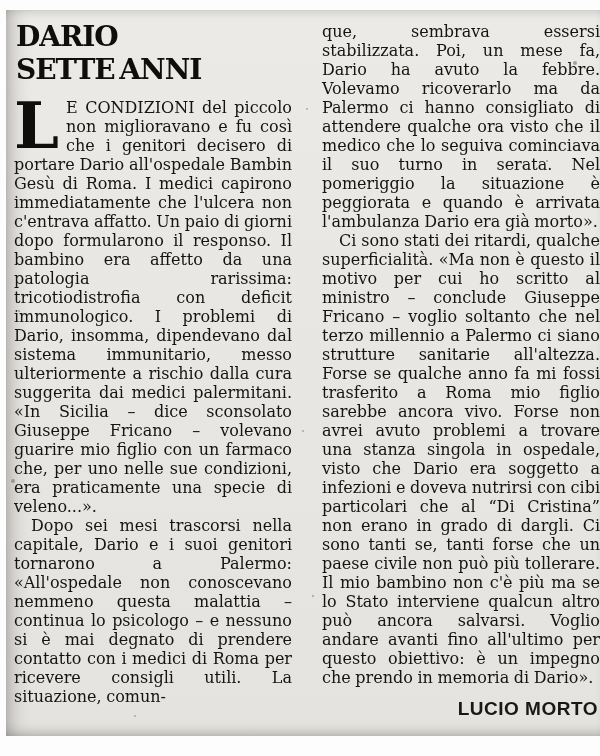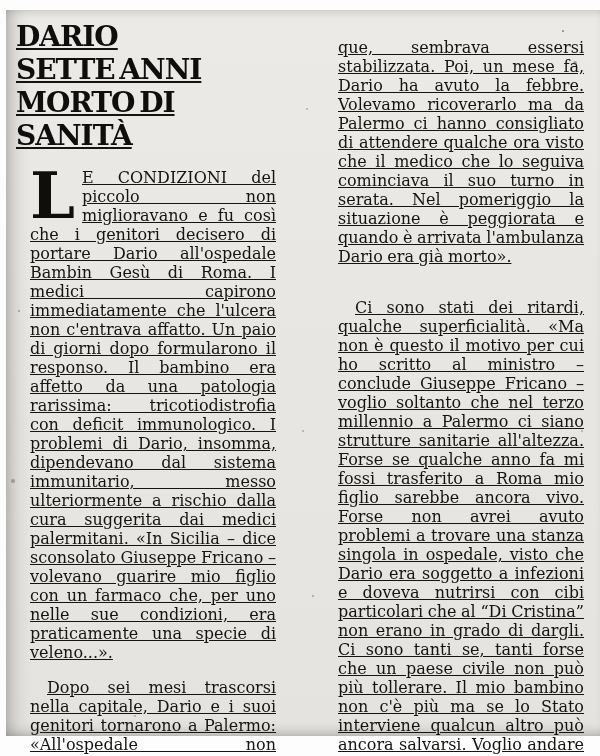--- a/index.html
+++ b/index.html
@@ -49,21 +49,20 @@
     border-radius: 50%;
   }
   .columns {
     position: absolute;
     left: 8px;
     top: 8px;
     right: 6px;
     bottom: 0;
     display: flex;
     gap: 30px;
-    text-decoration: underline;
   }
   .col {
     width: 278px;
     flex: 0 0 278px;
   }
   .col2 {
     padding-top: 4px;
     display: flex;
     flex-direction: column;
   }
@@ -72,21 +71,21 @@
     font-family: "DejaVu Serif", "Liberation Serif", serif;
     font-weight: 700;
     font-size: 28px;
     line-height: 33px;
     letter-spacing: -1px;
     word-spacing: -4px;
     color: #0f0e0d;
   }
   .headline .hl-line { display: block; }
   .para {
-    margin: 16px;
+    margin: 0;
     font-family: "DejaVu Serif", "Liberation Serif", serif;
     font-size: 16px;
     line-height: 19px;
     text-align: justify;
     word-spacing: -0.5px;
     hyphens: auto;
     -webkit-hyphens: auto;
     color: #161412;
   }
   .para.indent { text-indent: 17px; }
@@ -116,21 +115,20 @@
 
 <div class="stage">
   <div class="paper">
     <div class="specks"></div>
     <div class="columns">
 
       <div class="col col1">
         <h1 class="headline">
           <span class="hl-line">DARIO</span>
           <span class="hl-line">SETTE ANNI</span>
-          <span class="hl-line">MORTO DI SANITÀ</span>
         </h1>
         <p class="para"><span class="dropcap">L</span><span>E CONDIZIONI del piccolo non miglioravano e fu così che i genitori decisero di portare Dario all'ospedale Bambin Gesù di Roma. I medici capirono immediatamente che l'ulcera non c'entrava affatto. Un paio di giorni dopo formularono il responso. Il bambino era affetto da una patologia rarissima: tricotiodistrofia con deficit immunologico. I problemi di Dario, insomma, dipendevano dal sistema immunitario, messo ulteriormente a rischio dalla cura suggerita dai medici palermitani. «In Sicilia – dice sconsolato Giuseppe Fricano – volevano guarire mio figlio con un farmaco che, per uno nelle sue condizioni, era praticamente una specie di veleno...».</span></p>
         <p class="para indent">Dopo sei mesi trascorsi nella capitale, Dario e i suoi genitori tornarono a Palermo: «All'ospedale non conoscevano nemmeno questa malattia – continua lo psicologo – e nessuno si è mai degnato di prendere contatto con i medici di Roma per ricevere consigli utili. La situazione, comun-</p>
       </div>
 
       <div class="col col2">
         <p class="para">que, sembrava essersi stabilizzata. Poi, un mese fa, Dario ha avuto la febbre. Volevamo ricoverarlo ma da Palermo ci hanno consigliato di attendere qualche ora visto che il medico che lo seguiva cominciava il suo turno in serata. Nel pomeriggio la situazione è peggiorata e quando è arrivata l'ambulanza Dario era già morto».</p>
         <p class="para indent">Ci sono stati dei ritardi, qualche superficialità. «Ma non è questo il motivo per cui ho scritto al ministro – conclude Giuseppe Fricano – voglio soltanto che nel terzo millennio a Palermo ci siano strutture sanitarie all'altezza. Forse se qualche anno fa mi fossi trasferito a Roma mio figlio sarebbe ancora vivo. Forse non avrei avuto problemi a trovare una stanza singola in ospedale, visto che Dario era soggetto a infezioni e doveva nutrirsi con cibi particolari che al “Di Cristina” non erano in grado di dargli. Ci sono tanti se, tanti forse che un paese civile non può più tollerare. Il mio bambino non c'è più ma se lo Stato interviene qualcun altro può ancora salvarsi. Voglio andare avanti fino all'ultimo per questo obiettivo: è un impegno che prendo in memoria di Dario».</p>
         <div class="byline">LUCIO MORTO</div>
       </div>

